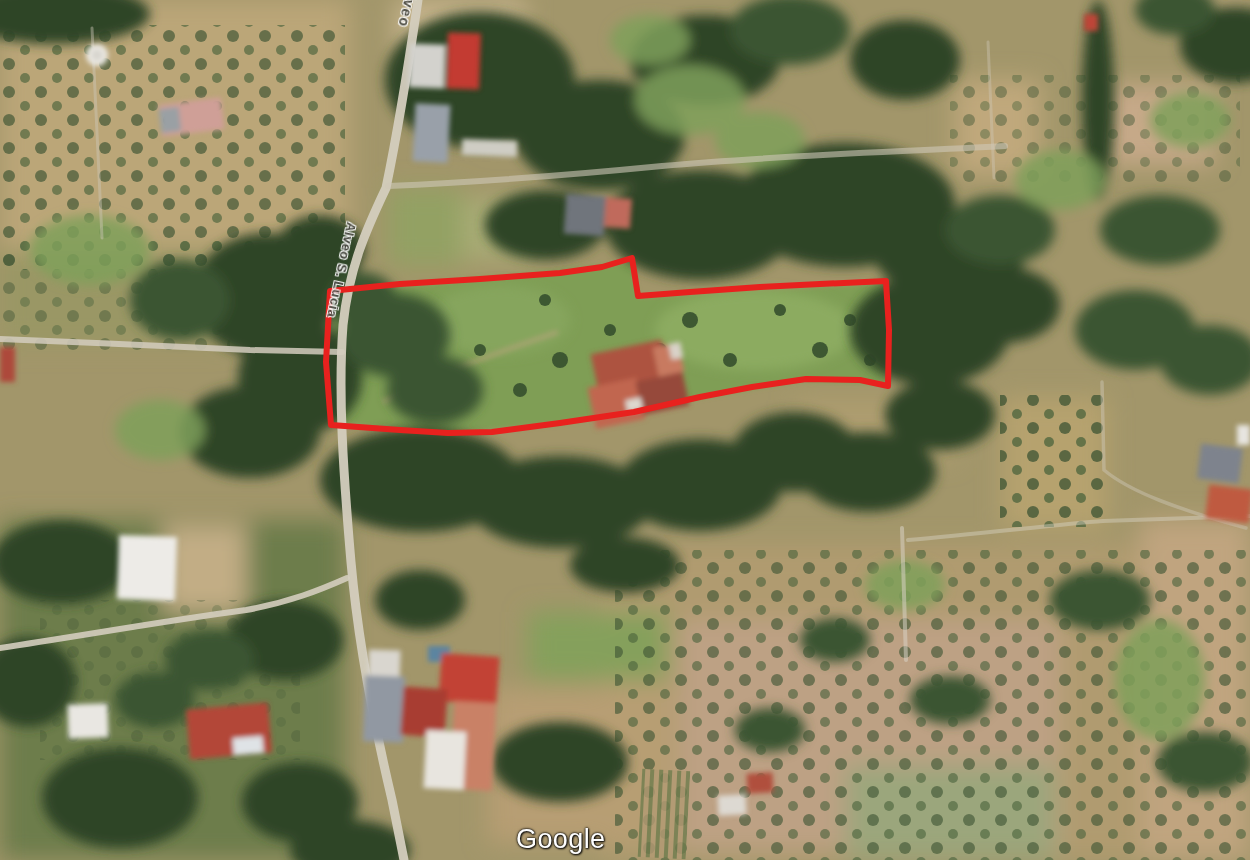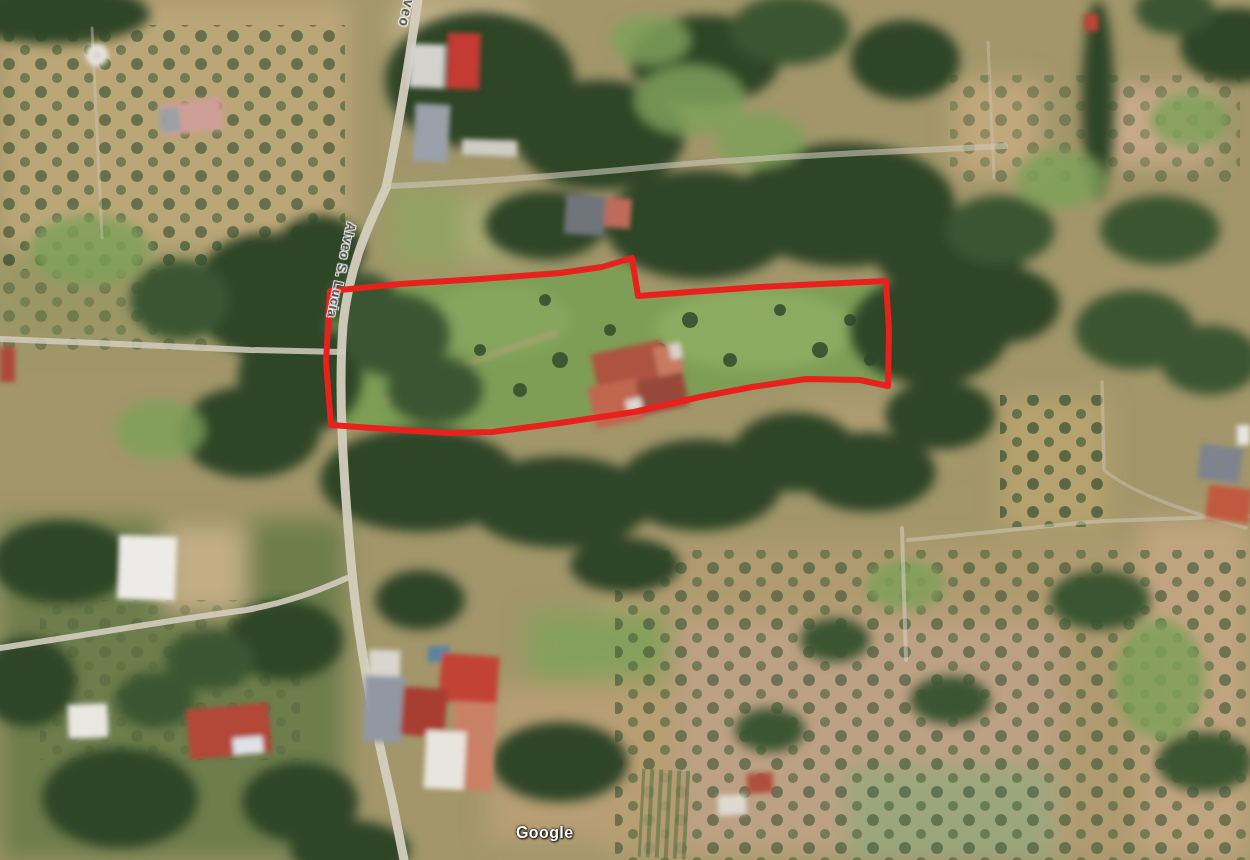--- a/index.html
+++ b/index.html
@@ -6,22 +6,22 @@
   #stage{position:relative;width:1250px;height:860px;overflow:hidden;
          font-family:"Liberation Sans",sans-serif;background:#a2966a;}
   #stage svg{position:absolute;left:0;top:0;display:block;}
   .road-label{position:absolute;white-space:nowrap;color:#45453e;font-weight:bold;
     text-shadow:-1px -1px 0 #fff,1px -1px 0 #fff,-1px 1px 0 #fff,1px 1px 0 #fff,0 0 2px #fff;
     transform-origin:0 0;opacity:.92;}
   .road-label-top{left:421px;top:-15px;font-size:14px;letter-spacing:1.5px;transform:rotate(103deg);
     -webkit-mask-image:linear-gradient(90deg,#000 0 58px,transparent 92px);
             mask-image:linear-gradient(90deg,#000 0 58px,transparent 92px);}
   .road-label-main{left:359px;top:224px;font-size:13px;letter-spacing:.6px;transform:rotate(102deg);}
-  .watermark{position:absolute;left:516px;top:824px;font-size:16px;letter-spacing:.4px;
-    color:#fff;font-weight:bold;
+  .watermark{position:absolute;left:516px;top:824px;font-size:27px;letter-spacing:.4px;
+    color:#fff;font-weight:normal;
     text-shadow:0 0 2px #000,0 0 3px rgba(0,0,0,.75),1px 1px 2px rgba(0,0,0,.85);}
 </style>
 </head>
 <body>
 
 <div id="stage">
 
 <svg width="1250" height="860" viewBox="0 0 1250 860">
   <defs>
     <filter id="b1" x="-40%" y="-40%" width="180%" height="180%">

